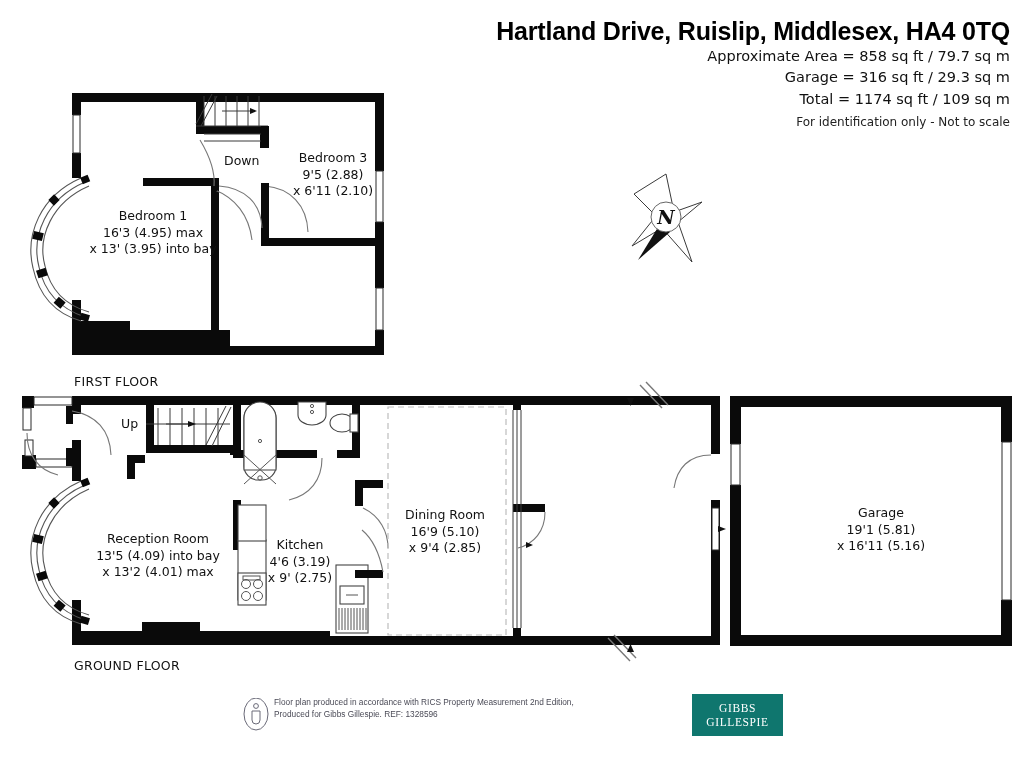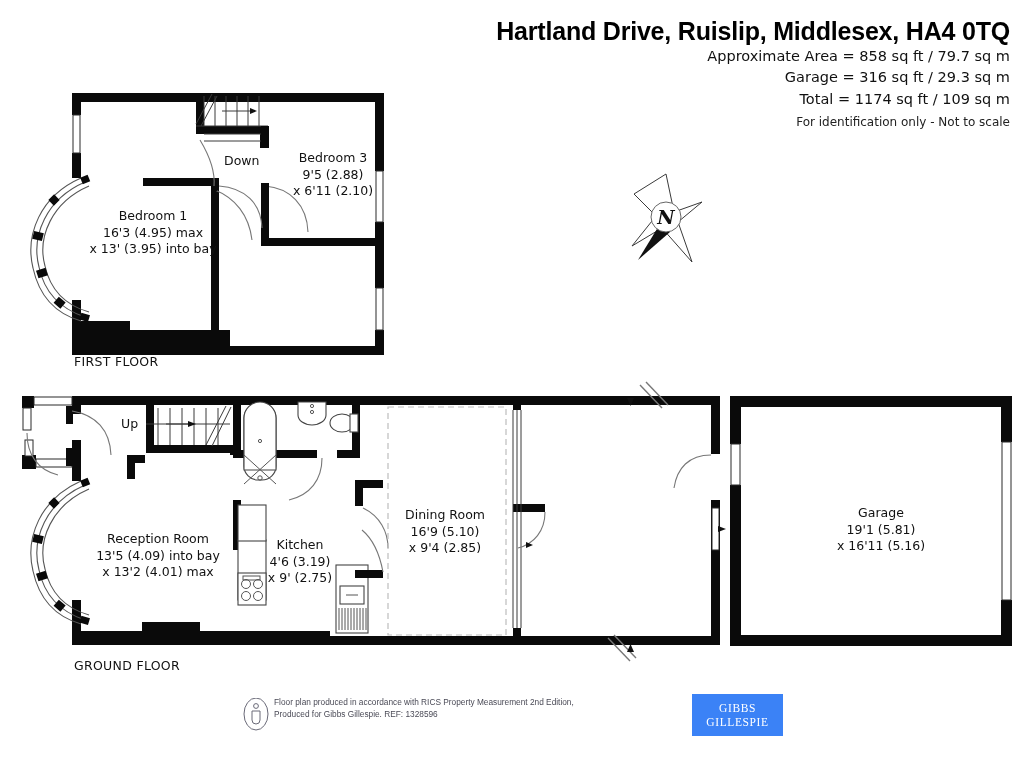--- a/index.html
+++ b/index.html
@@ -45,21 +45,21 @@
   .updown{position:absolute;font-size:12.5px;color:#111;white-space:nowrap;}
 
   
   .foot{position:absolute;left:274px;top:697px;font-size:8.3px;color:#4a4a56;
         line-height:1.42;white-space:nowrap;font-family:"Liberation Sans","DejaVu Sans",sans-serif;}
   .foot .row{display:block;}
   .foot .cc{color:#4a4a56;}
   .infoic{position:absolute;left:243px;top:698px;width:26px;height:33px;}
   .logo{
     position:absolute;left:692px;top:694px;width:91px;height:42px;
-    background:#3b82f6;display:flex;flex-direction:column;
+    background:#0f766e;display:flex;flex-direction:column;
     align-items:center;justify-content:center;
   }
   .logo span{
     color:#ffffff;font-family:"Liberation Serif","DejaVu Serif",serif;
     font-size:11.5px;letter-spacing:0.6px;line-height:1.22;display:block;
   }
 </style>
 </head>
 <body>
 
@@ -361,21 +361,21 @@
 
 
   <div class="lbl" style="left:263px;top:150px;width:140px;">
     <div class="n">Bedroom 3</div>
     <div class="d">9'5 (2.88)</div>
     <div class="d">x 6'11 (2.10)</div>
   </div>
 
   <div class="updown" style="left:224px;top:153px;">Down</div>
 
-  <div class="floorlbl" style="left:74px;top:354px;">FIRST FLOOR</div>
+  <div class="floorlbl" style="left:74px;top:374px;">FIRST FLOOR</div>
 
   <div class="lbl" style="left:68px;top:531px;width:180px;">
     <div class="n">Reception Room</div>
     <div class="d">13'5 (4.09) into bay</div>
     <div class="d">x 13'2 (4.01) max</div>
   </div>
 
   <div class="lbl" style="left:250px;top:537px;width:100px;">
     <div class="n">Kitchen</div>
     <div class="d">4'6 (3.19)</div>

